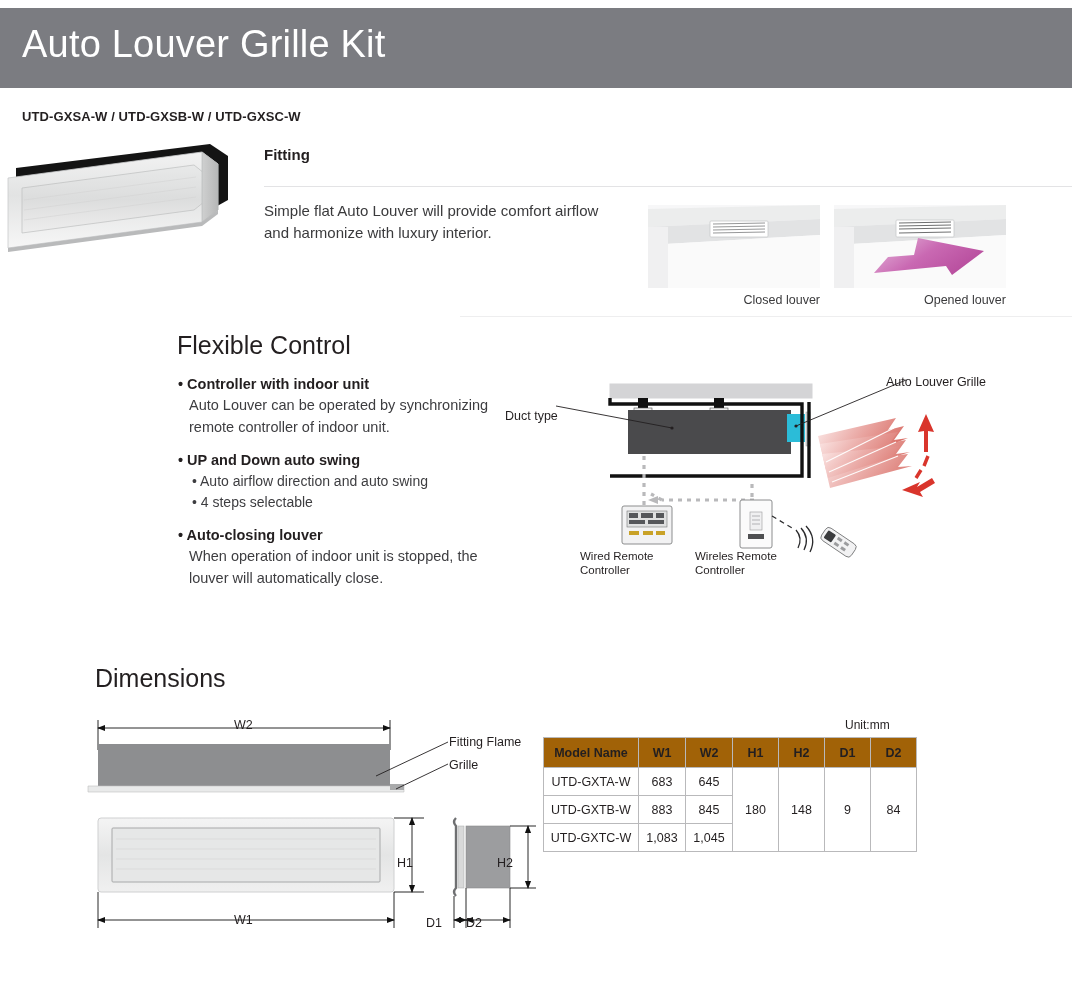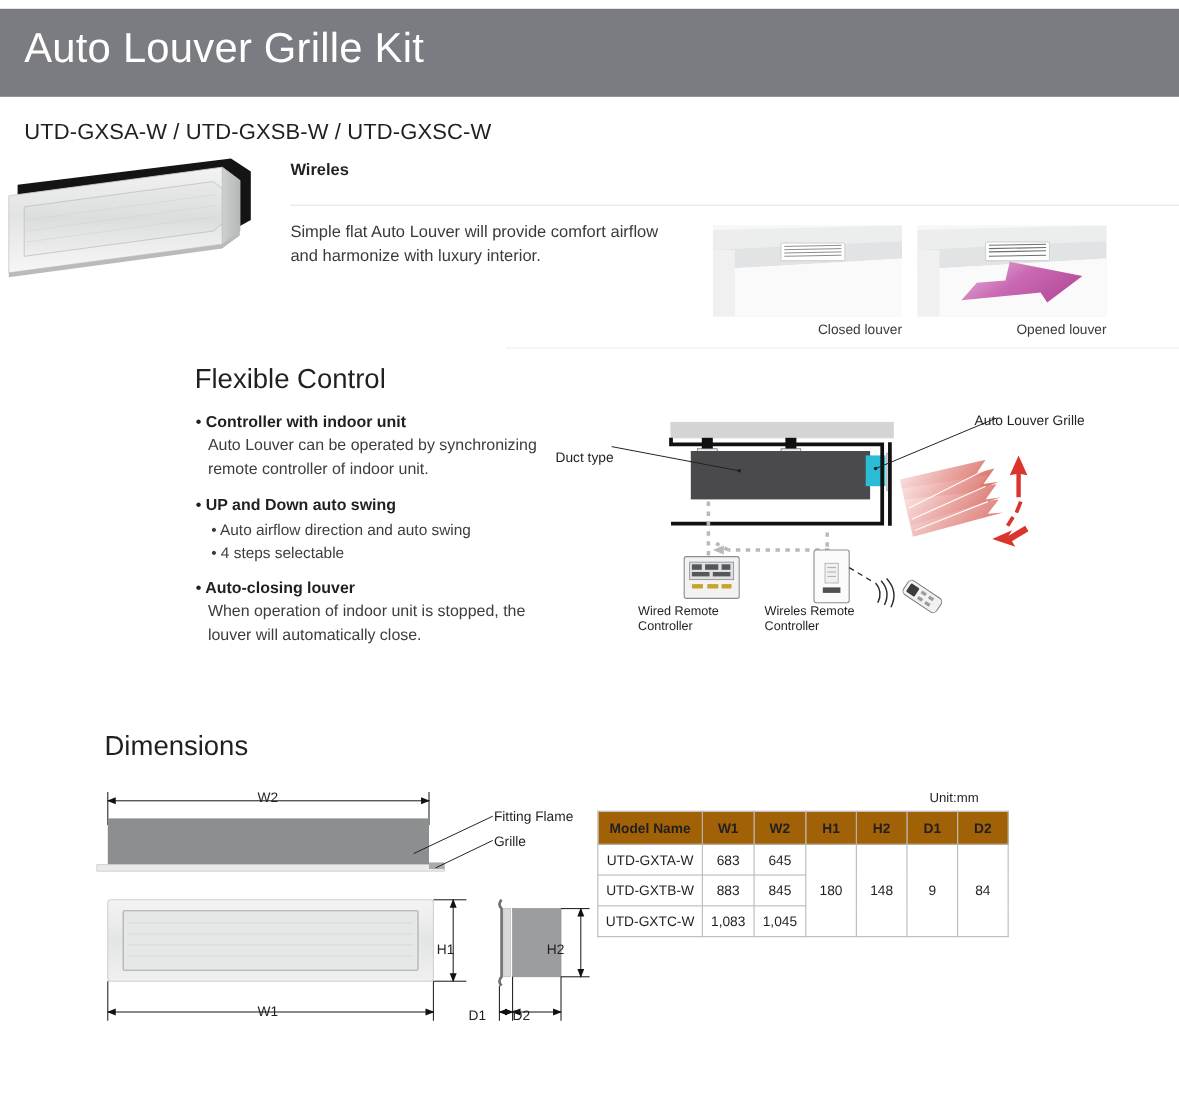--- a/index.html
+++ b/index.html
@@ -18,21 +18,21 @@
     width: 1072px; height: 80px;
     background: #7b7c81;
   }
   .header-title {
     position: absolute; left: 22px; top: 20px;
     font-size: 38px; font-weight: 400; color: #ffffff;
     letter-spacing: 0.2px; line-height: 48px;
   }
   .model-codes {
     position: absolute; left: 22px; top: 109px;
-    font-size: 20px; font-weight: normal; color: #231f20;
+    font-size: 13px; font-weight: bold; color: #231f20;
     letter-spacing: 0.1px;
   }
 
   
   .product-photo {
     position: absolute; left: 4px; top: 138px;
     width: 236px; height: 132px;
   }
 
   
@@ -186,21 +186,21 @@
 
     <line x1="20" y1="62" x2="192" y2="39" stroke="#d3d4d4" stroke-width="0.6"></line>
     <line x1="20" y1="72" x2="192" y2="49" stroke="#d3d4d4" stroke-width="0.6"></line>
     <line x1="20" y1="82" x2="192" y2="59" stroke="#d3d4d4" stroke-width="0.6"></line>
 
     <polygon points="198,14 214,26 214,72 198,84" fill="url(#gSide)" stroke="#b4b5b5" stroke-width="0.6"></polygon>
 
     <polygon points="4,110 198,84 214,72 214,76 198,88 4,114" fill="#b9babb"></polygon>
   </svg>
 
-  <div class="features-title">Wireles</div>
+  <div class="features-title">Fitting</div>
   <div class="features-rule"></div>
   <div class="features-text">Simple flat Auto Louver will provide comfort airflow and harmonize with luxury interior.</div>
 
   <div class="louver-photo" id="photo-closed">
     <svg viewBox="0 0 172 83" width="172" height="83">
       <rect x="0" y="0" width="172" height="83" fill="#f7f7f8"></rect>
 
       <polygon points="0,4 172,0 172,14 0,22" fill="#eceded"></polygon>
       <polygon points="0,22 172,14 172,30 0,40" fill="#e2e3e4"></polygon>
 

